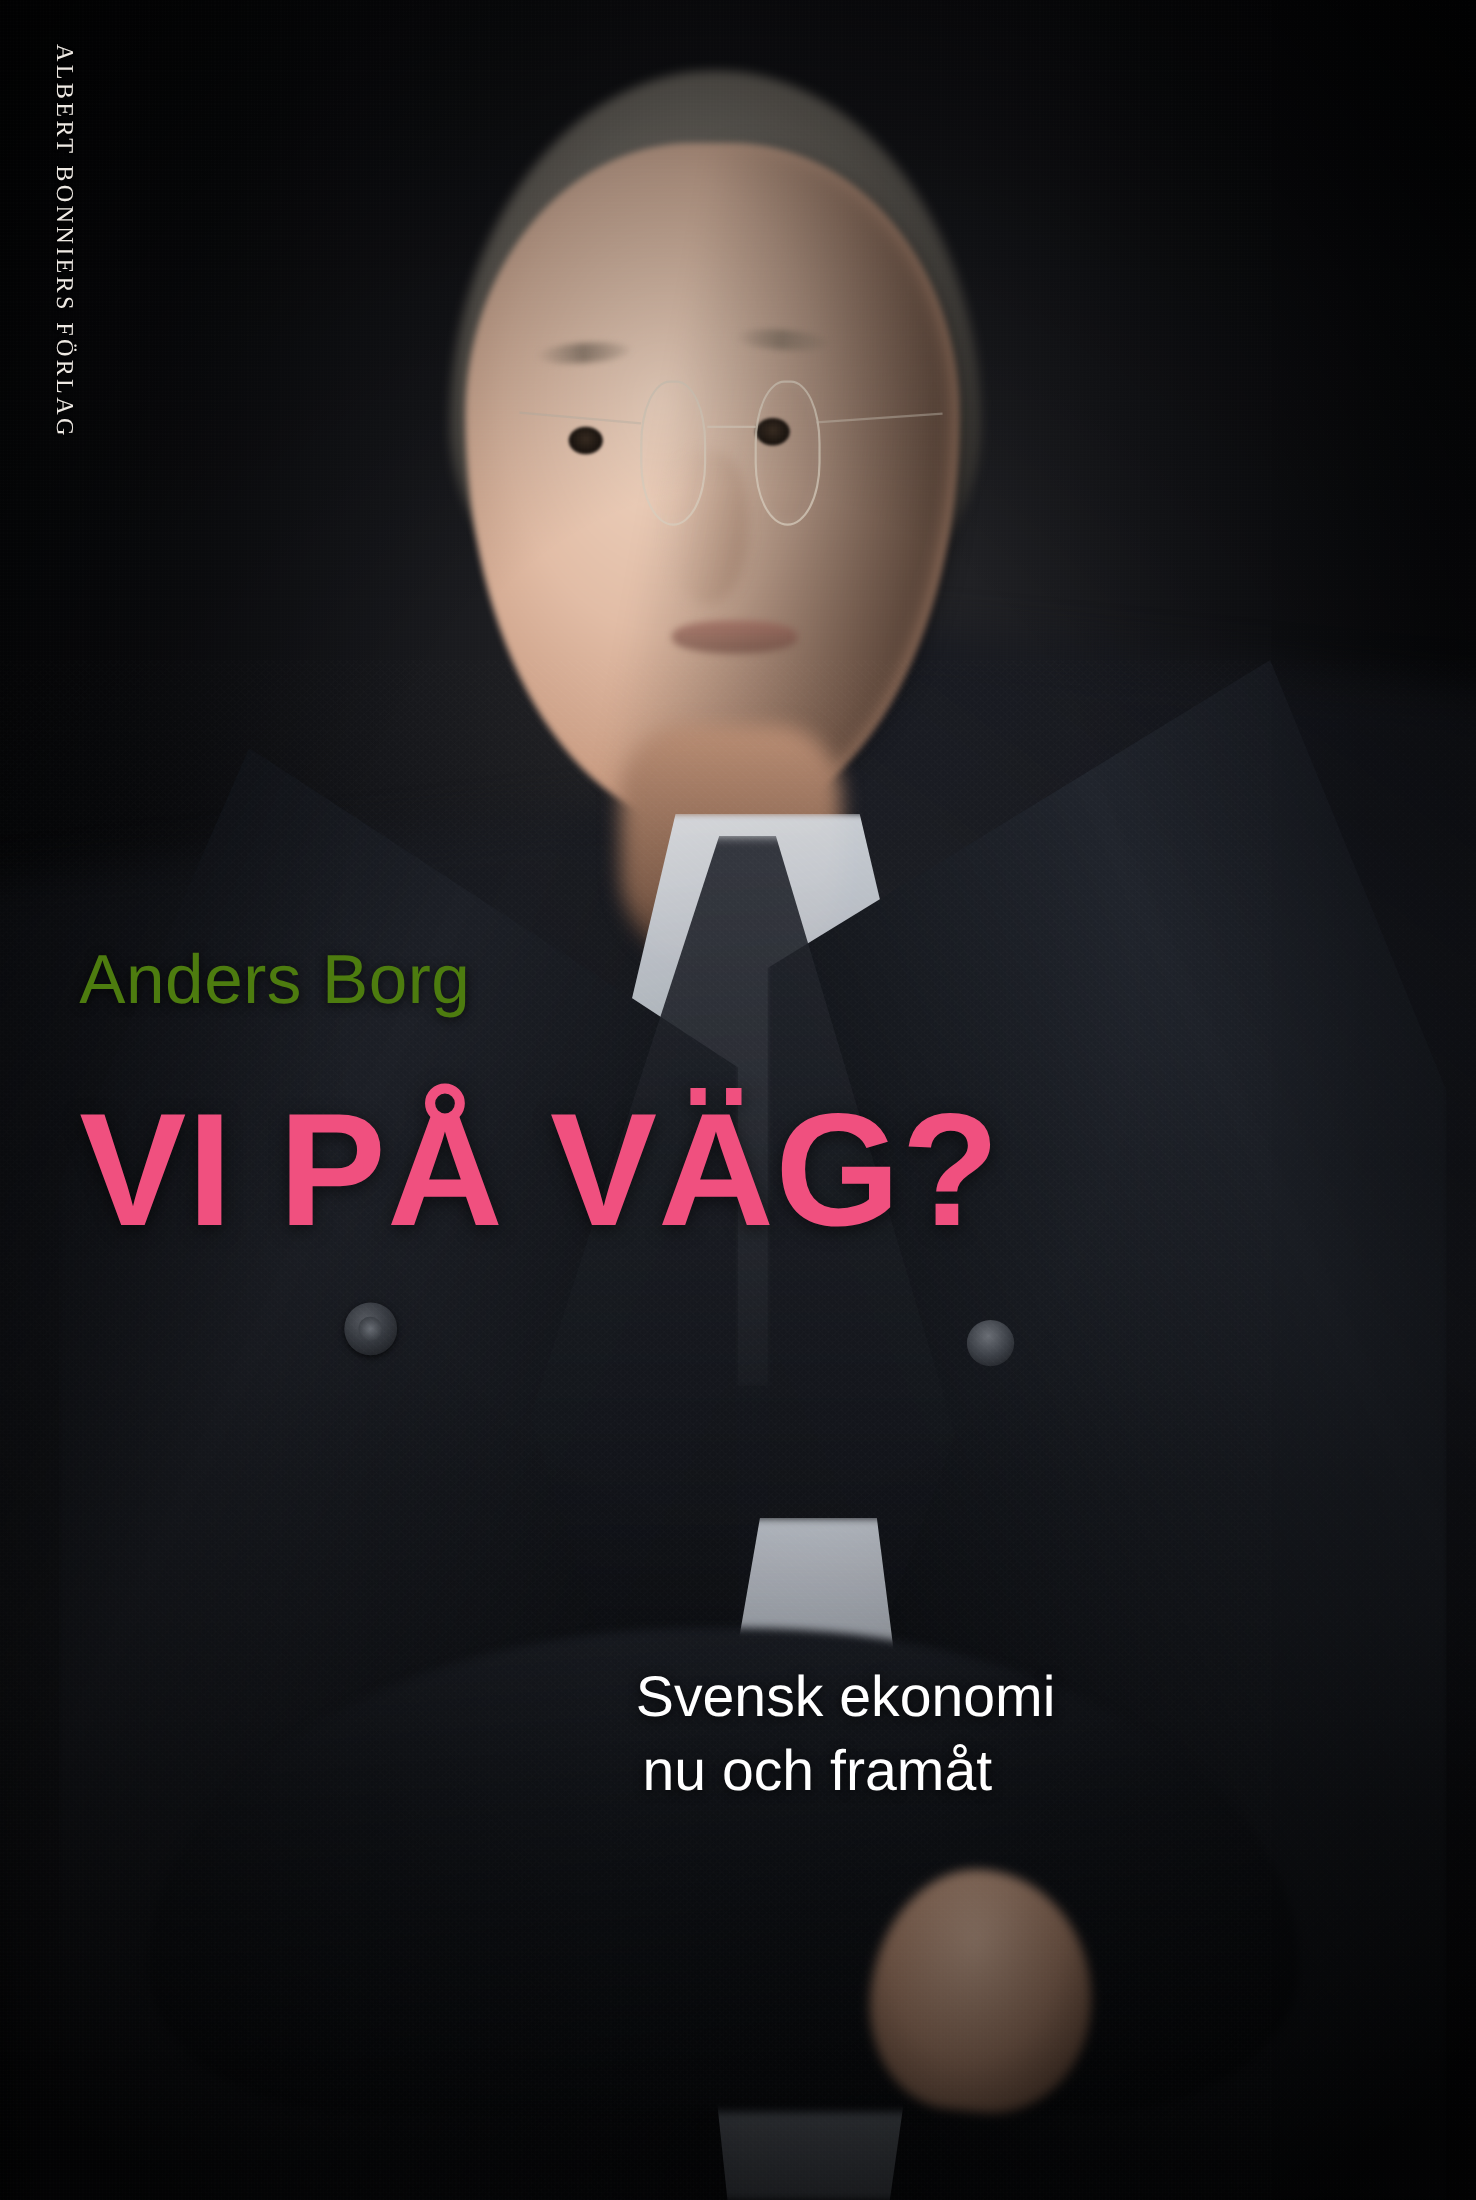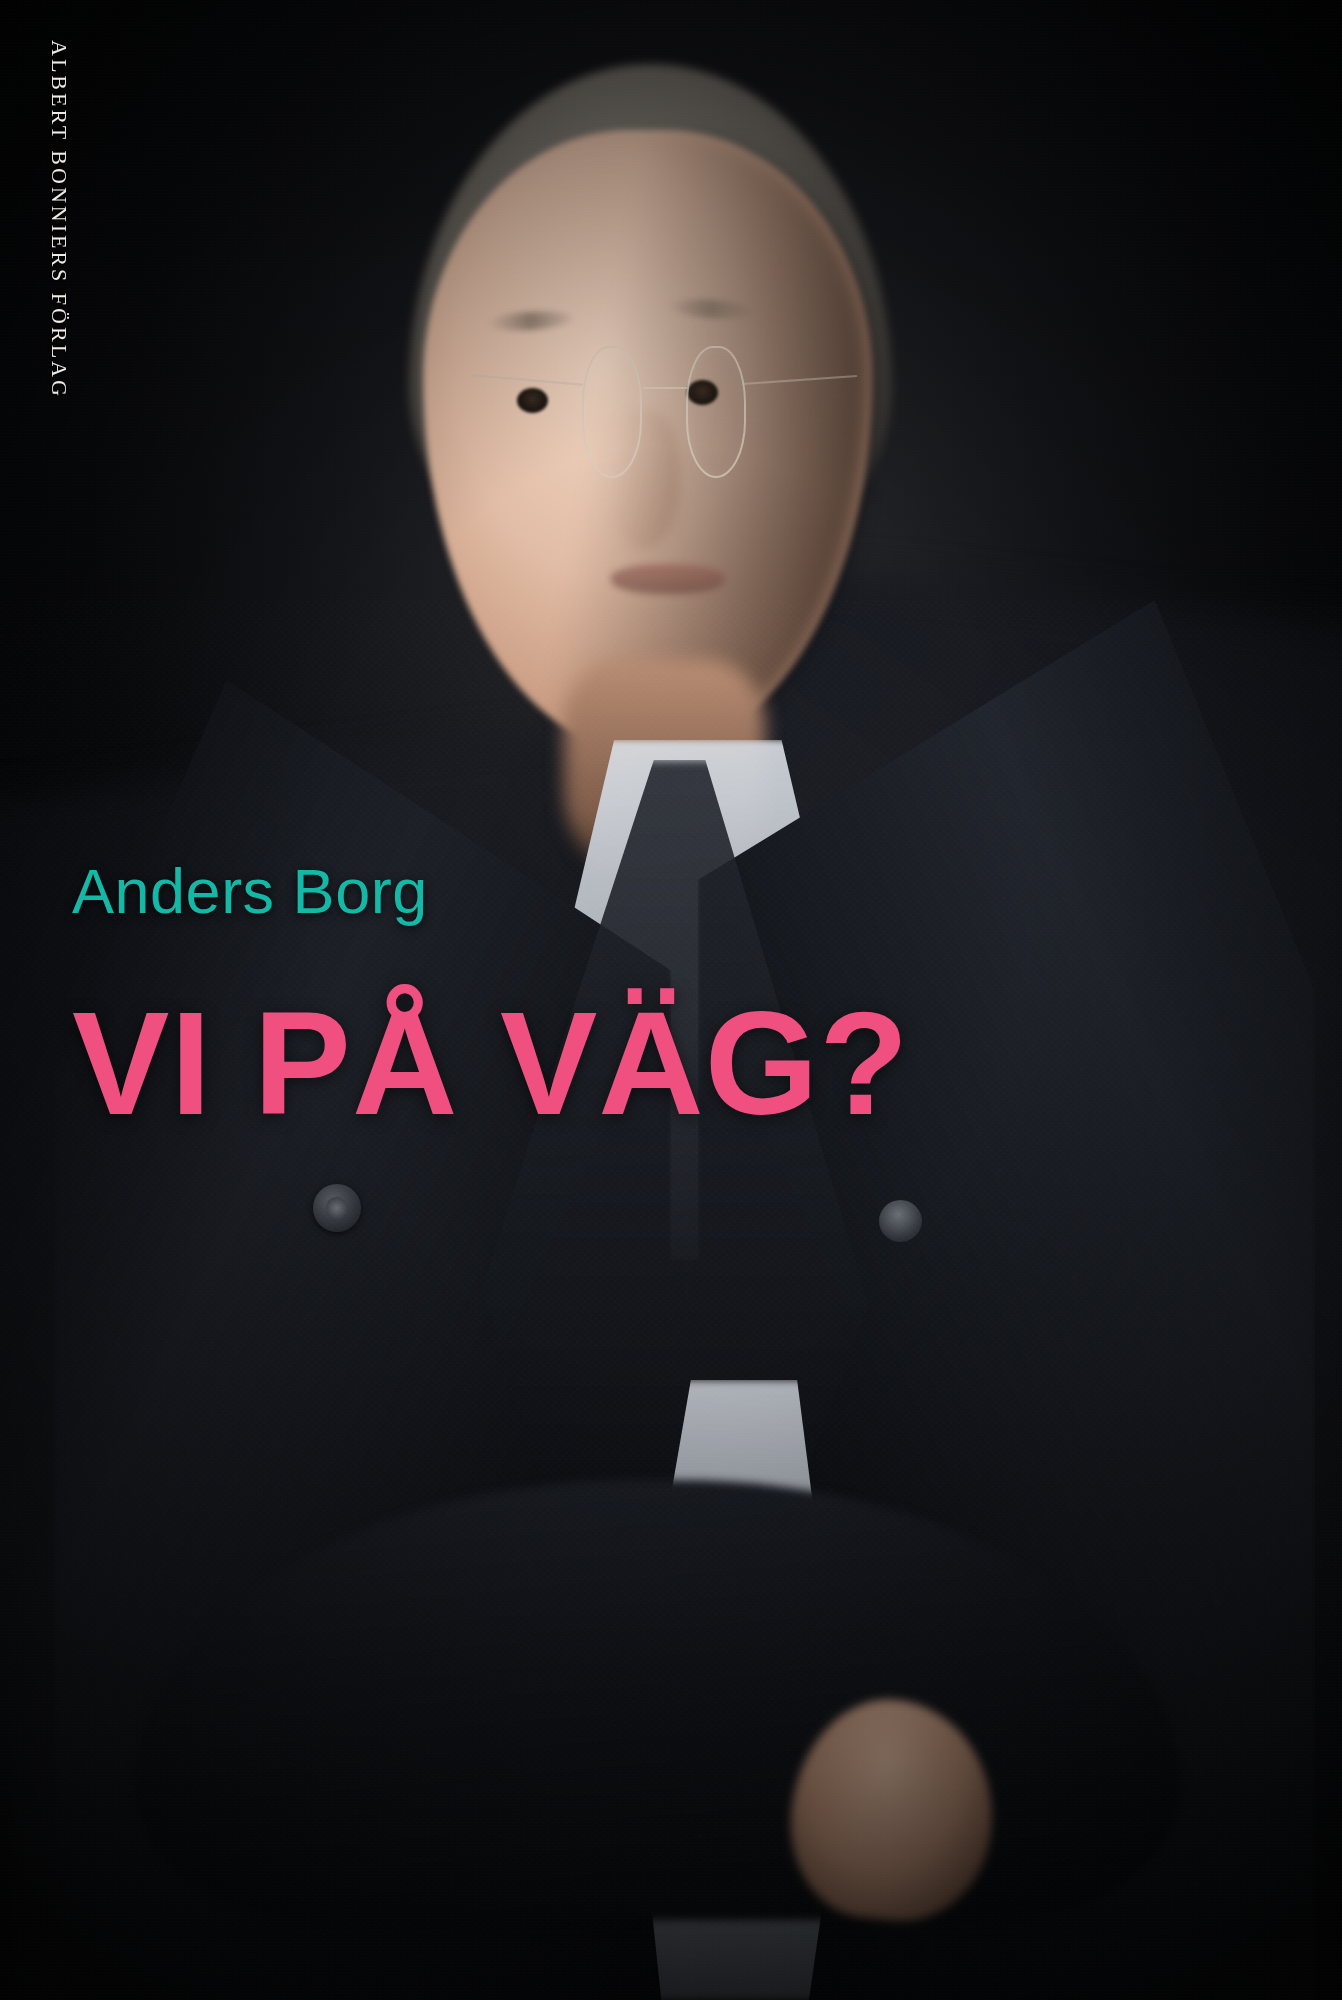--- a/index.html
+++ b/index.html
@@ -330,21 +330,21 @@
     font-size: 22px;
     letter-spacing: 3.0px;
     white-space: nowrap;
     text-shadow: 0 1px 3px rgba(0,0,0,.85);
   }
 
   .author {
     position: absolute;
     left: 72px;
     top: 855px;
-    color: #14b8a6;
+    color: #4d7c0f;
     font-size: 63px;
     font-weight: 400;
     letter-spacing: .5px;
     text-shadow: 0 2px 10px rgba(0,0,0,.75);
   }
 
   .title {
     position: absolute;
     left: 72px;
     top: 960px;
@@ -418,14 +418,18 @@
   <div class="bg-noise"></div>
 
   <div class="publisher">ALBERT BONNIERS FÖRLAG</div>
 
   <div class="author">Anders Borg</div>
 
   <div class="title">
     <span class="line">VI PÅ VÄG?</span>
   </div>
 
+  <div class="subtitle">
+    <span class="line">Svensk ekonomi</span>
+    <span class="line second">nu och framåt</span>
+  </div>
 
 </div>
 
 </body></html>

